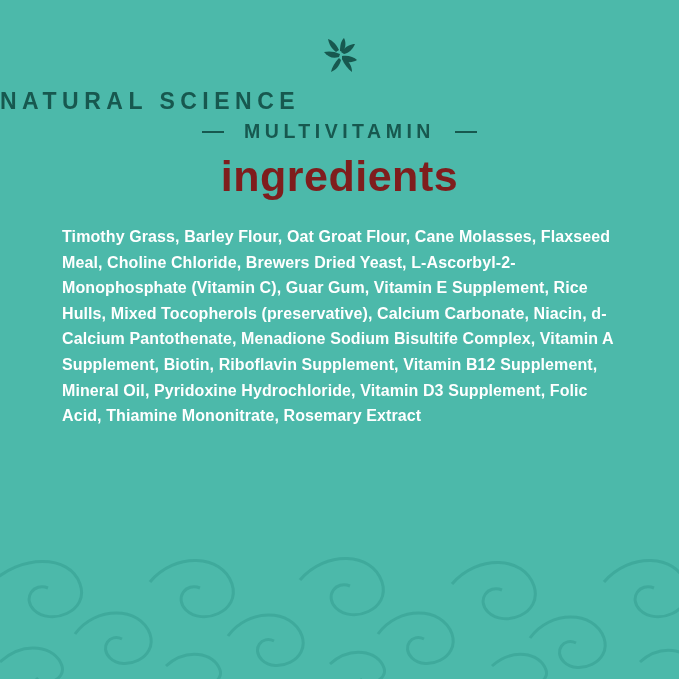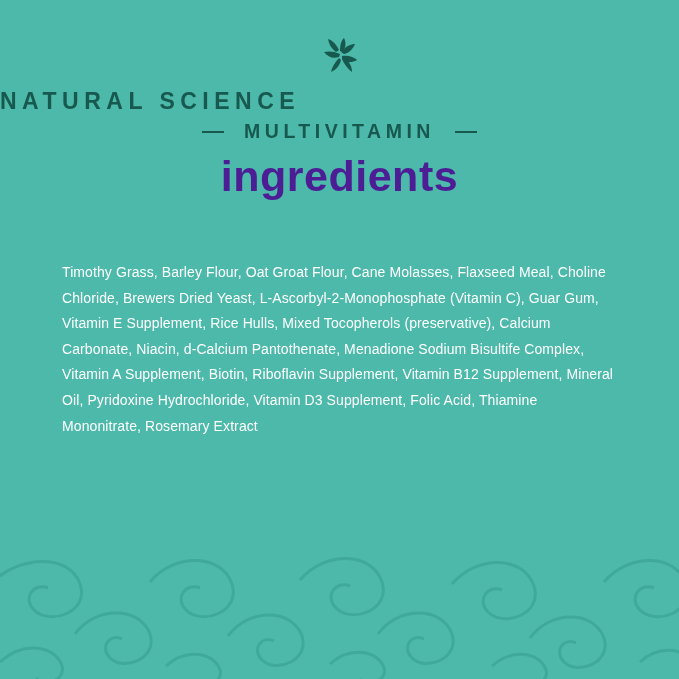--- a/index.html
+++ b/index.html
@@ -75,36 +75,35 @@
     width: 22px;
     height: 2px;
     background: #17584f;
   }
   .title {
     position: absolute;
     top: 152px;
     left: 0;
     width: 679px;
     text-align: center;
-    color: #4c1d95;
+    color: #7f1d1d;
     font-size: 43px;
     font-weight: bold;
     letter-spacing: 0.5px;
   }
   .body-text {
     position: absolute;
     top: 224px;
     left: 62px;
     width: 556px;
     color: #ffffff;
-    font-size: 14px;
-    font-weight: normal;
+    font-size: 16px;
+    font-weight: bold;
     line-height: 25.6px;
     letter-spacing: 0.1px;
-    margin-top: 36px;
   }
 </style>
 </head>
 <body>
 
 <div class="panel">
 
   <div class="logo-mark">
     <svg viewBox="0 0 46 40" width="46" height="40" aria-hidden="true">
       <g fill="#17584f">

